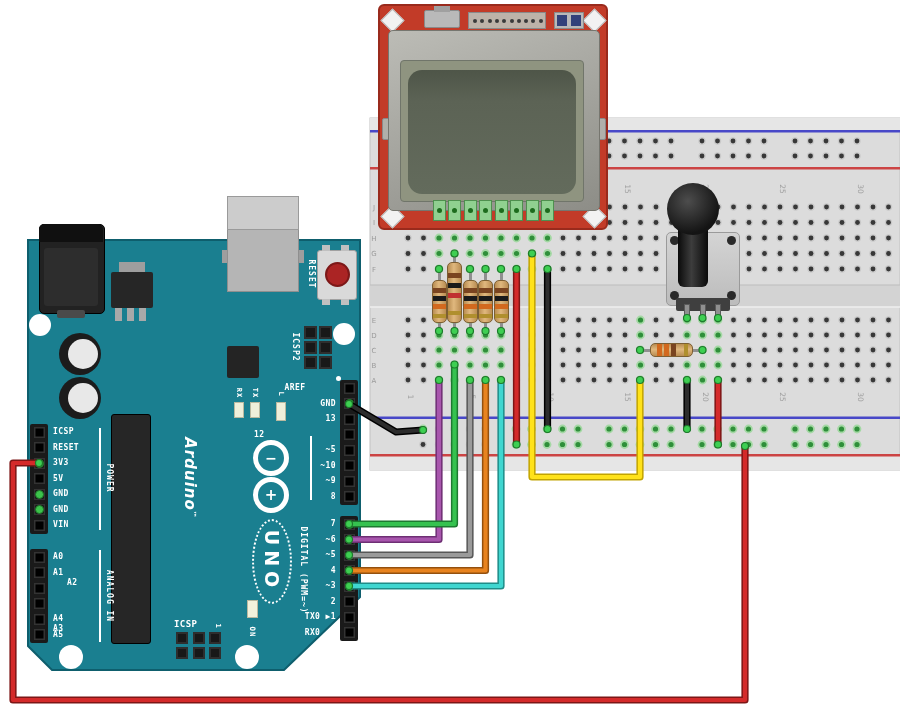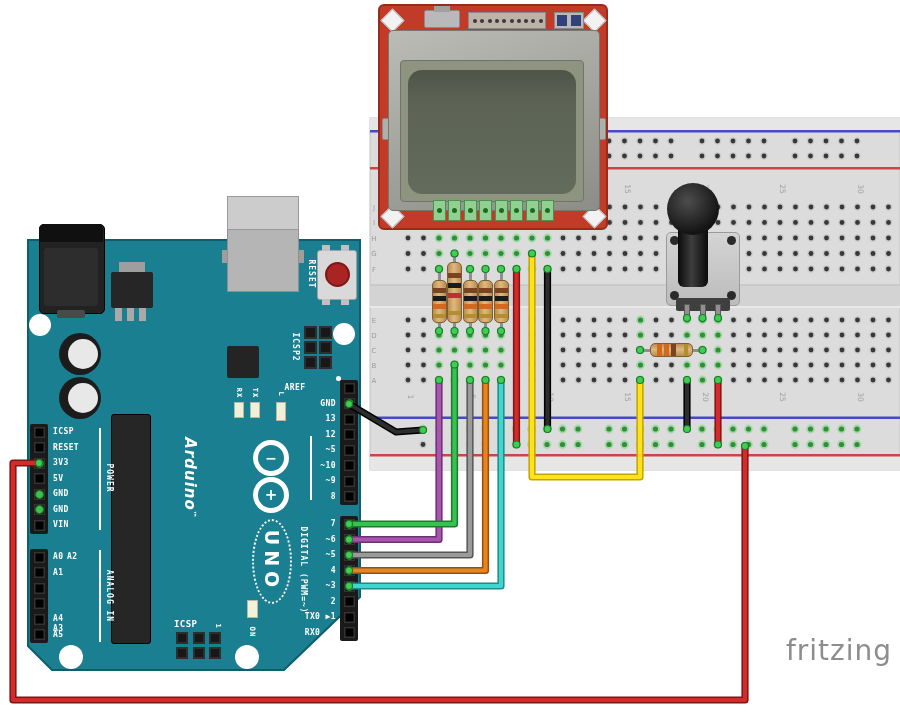--- a/index.html
+++ b/index.html
@@ -998,21 +998,21 @@
     <div id="pin-strips">
         <div class="abs" style="left: 340px; top: 380px; width: 18px; height: 125px; background: rgb(26, 26, 26); border-radius: 2px;"></div>
         <div class="abs" style="left: 343.5px; top: 382.5px; width: 11px; height: 11px; background: rgb(0, 0, 0); box-shadow: rgb(51, 51, 51) 0px 0px 0px 1.5px inset;"></div>
         <div class="pinlabel" style="left: 254px; width: 82px; text-align: center; top: 383px;">AREF</div>
         <div class="abs" style="left: 343.5px; top: 398px; width: 11px; height: 11px; background: rgb(0, 0, 0); box-shadow: rgb(51, 51, 51) 0px 0px 0px 1.5px inset;"></div>
         <div class="abs" style="left: 344.5px; top: 399px; width: 9px; height: 9px; background: rgb(60, 194, 75); border: 1px solid rgb(30, 122, 42); border-radius: 50%; box-sizing: border-box;"></div>
         <div class="pinlabel" style="left: 254px; width: 82px; text-align: right; top: 398.5px;">GND</div>
         <div class="abs" style="left: 343.5px; top: 413.5px; width: 11px; height: 11px; background: rgb(0, 0, 0); box-shadow: rgb(51, 51, 51) 0px 0px 0px 1.5px inset;"></div>
         <div class="pinlabel" style="left: 254px; width: 82px; text-align: right; top: 414px;">13</div>
         <div class="abs" style="left: 343.5px; top: 429px; width: 11px; height: 11px; background: rgb(0, 0, 0); box-shadow: rgb(51, 51, 51) 0px 0px 0px 1.5px inset;"></div>
-        <div class="pinlabel" style="left: 254px; width: 82px; text-align: right; top: 429.5px;">12</div>
+        <div class="pinlabel" style="left: 254px; width: 82px; top: 429.5px;">12</div>
         <div class="abs" style="left: 343.5px; top: 444.5px; width: 11px; height: 11px; background: rgb(0, 0, 0); box-shadow: rgb(51, 51, 51) 0px 0px 0px 1.5px inset;"></div>
         <div class="pinlabel" style="left: 254px; width: 82px; text-align: right; top: 445px;">~5</div>
         <div class="abs" style="left: 343.5px; top: 460px; width: 11px; height: 11px; background: rgb(0, 0, 0); box-shadow: rgb(51, 51, 51) 0px 0px 0px 1.5px inset;"></div>
         <div class="pinlabel" style="left: 254px; width: 82px; text-align: right; top: 460.5px;">~10</div>
         <div class="abs" style="left: 343.5px; top: 475.5px; width: 11px; height: 11px; background: rgb(0, 0, 0); box-shadow: rgb(51, 51, 51) 0px 0px 0px 1.5px inset;"></div>
         <div class="pinlabel" style="left: 254px; width: 82px; text-align: right; top: 476px;">~9</div>
         <div class="abs" style="left: 343.5px; top: 491px; width: 11px; height: 11px; background: rgb(0, 0, 0); box-shadow: rgb(51, 51, 51) 0px 0px 0px 1.5px inset;"></div>
         <div class="pinlabel" style="left: 254px; width: 82px; text-align: right; top: 491.5px;">8</div>
         <div class="abs" style="left: 340px; top: 516px; width: 18px; height: 125px; background: rgb(26, 26, 26); border-radius: 2px;"></div>
         <div class="abs" style="left: 343.5px; top: 518.5px; width: 11px; height: 11px; background: rgb(0, 0, 0); box-shadow: rgb(51, 51, 51) 0px 0px 0px 1.5px inset;"></div>
@@ -1053,21 +1053,21 @@
         <div class="abs" style="left: 34.5px; top: 505px; width: 9px; height: 9px; background: rgb(60, 194, 75); border: 1px solid rgb(30, 122, 42); border-radius: 50%; box-sizing: border-box;"></div>
         <div class="pinlabel" style="left: 53px; width: 70px; top: 504.5px;">GND</div>
         <div class="abs" style="left: 33.5px; top: 519.5px; width: 11px; height: 11px; background: rgb(0, 0, 0); box-shadow: rgb(51, 51, 51) 0px 0px 0px 1.5px inset;"></div>
         <div class="pinlabel" style="left: 53px; width: 70px; top: 520px;">VIN</div>
         <div class="abs" style="left: 30px; top: 549px; width: 18px; height: 94px; background: rgb(26, 26, 26); border-radius: 2px;"></div>
         <div class="abs" style="left: 33.5px; top: 551.5px; width: 11px; height: 11px; background: rgb(0, 0, 0); box-shadow: rgb(51, 51, 51) 0px 0px 0px 1.5px inset;"></div>
         <div class="pinlabel" style="left: 53px; width: 70px; top: 552px;">A0</div>
         <div class="abs" style="left: 33.5px; top: 567px; width: 11px; height: 11px; background: rgb(0, 0, 0); box-shadow: rgb(51, 51, 51) 0px 0px 0px 1.5px inset;"></div>
         <div class="pinlabel" style="left: 53px; width: 70px; top: 567.5px;">A1</div>
         <div class="abs" style="left: 33.5px; top: 582.5px; width: 11px; height: 11px; background: rgb(0, 0, 0); box-shadow: rgb(51, 51, 51) 0px 0px 0px 1.5px inset;"></div>
-        <div class="pinlabel" style="left: 53px; width: 70px; top: 552px; padding-left: 14px;">A2</div>
+        <div class="pinlabel" style="left: 53px; width: 70px; top: 578px; padding-left: 14px;">A2</div>
         <div class="abs" style="left: 33.5px; top: 598px; width: 11px; height: 11px; background: rgb(0, 0, 0); box-shadow: rgb(51, 51, 51) 0px 0px 0px 1.5px inset;"></div>
         <div class="pinlabel" style="left: 53px; width: 70px; top: 624px;">A3</div>
         <div class="abs" style="left: 33.5px; top: 613.5px; width: 11px; height: 11px; background: rgb(0, 0, 0); box-shadow: rgb(51, 51, 51) 0px 0px 0px 1.5px inset;"></div>
         <div class="pinlabel" style="left: 53px; width: 70px; top: 614px;">A4</div>
         <div class="abs" style="left: 33.5px; top: 629px; width: 11px; height: 11px; background: rgb(0, 0, 0); box-shadow: rgb(51, 51, 51) 0px 0px 0px 1.5px inset;"></div>
         <div class="pinlabel" style="left: 53px; width: 70px; top: 629.5px;">A5</div>
       </div>
 
     <div class="abs" style="left:378px;top:4px;width:230px;height:226px;background:#c23b28;border:2px solid #992a1c;border-radius:6px;box-sizing:border-box;"></div>
     <div class="abs" style="left:384px;top:12px;width:15px;height:15px;background:#f2f2f2;border:1px solid #b9b9b9;transform:rotate(45deg);"></div>
@@ -1232,14 +1232,13 @@
       <circle cx="485.5" cy="331" r="3.5" fill="#3ecf52" stroke="#1d7a2b" stroke-width="1.2"></circle>
       <circle cx="501" cy="269" r="3.5" fill="#3ecf52" stroke="#1d7a2b" stroke-width="1.2"></circle>
       <circle cx="501" cy="331" r="3.5" fill="#3ecf52" stroke="#1d7a2b" stroke-width="1.2"></circle>
       <circle cx="640" cy="350" r="3.5" fill="#3ecf52" stroke="#1d7a2b" stroke-width="1.2"></circle>
       <circle cx="702.5" cy="350" r="3.5" fill="#3ecf52" stroke="#1d7a2b" stroke-width="1.2"></circle>
       <circle cx="687" cy="318" r="3.5" fill="#3ecf52" stroke="#1d7a2b" stroke-width="1.2"></circle>
       <circle cx="702.5" cy="318" r="3.5" fill="#3ecf52" stroke="#1d7a2b" stroke-width="1.2"></circle>
       <circle cx="718" cy="318" r="3.5" fill="#3ecf52" stroke="#1d7a2b" stroke-width="1.2"></circle>
     </svg>
 
-  <div class="watermark">fritzing</div>
 </div>
 
 </body></html>

